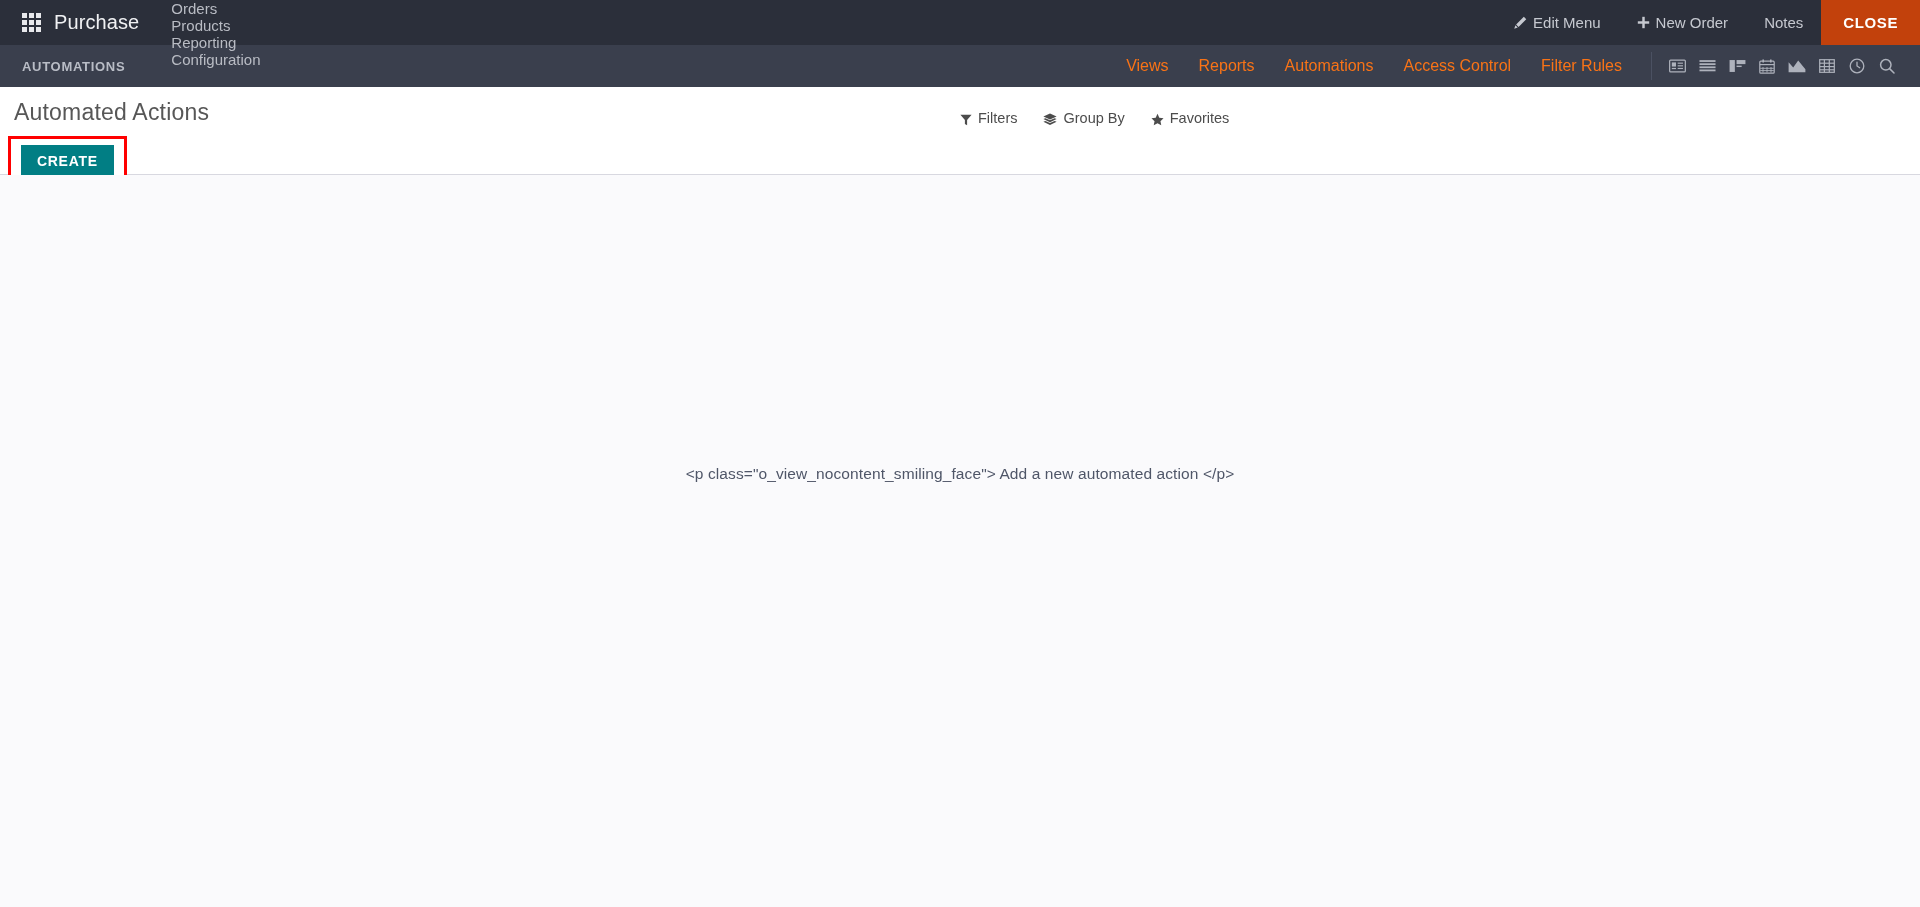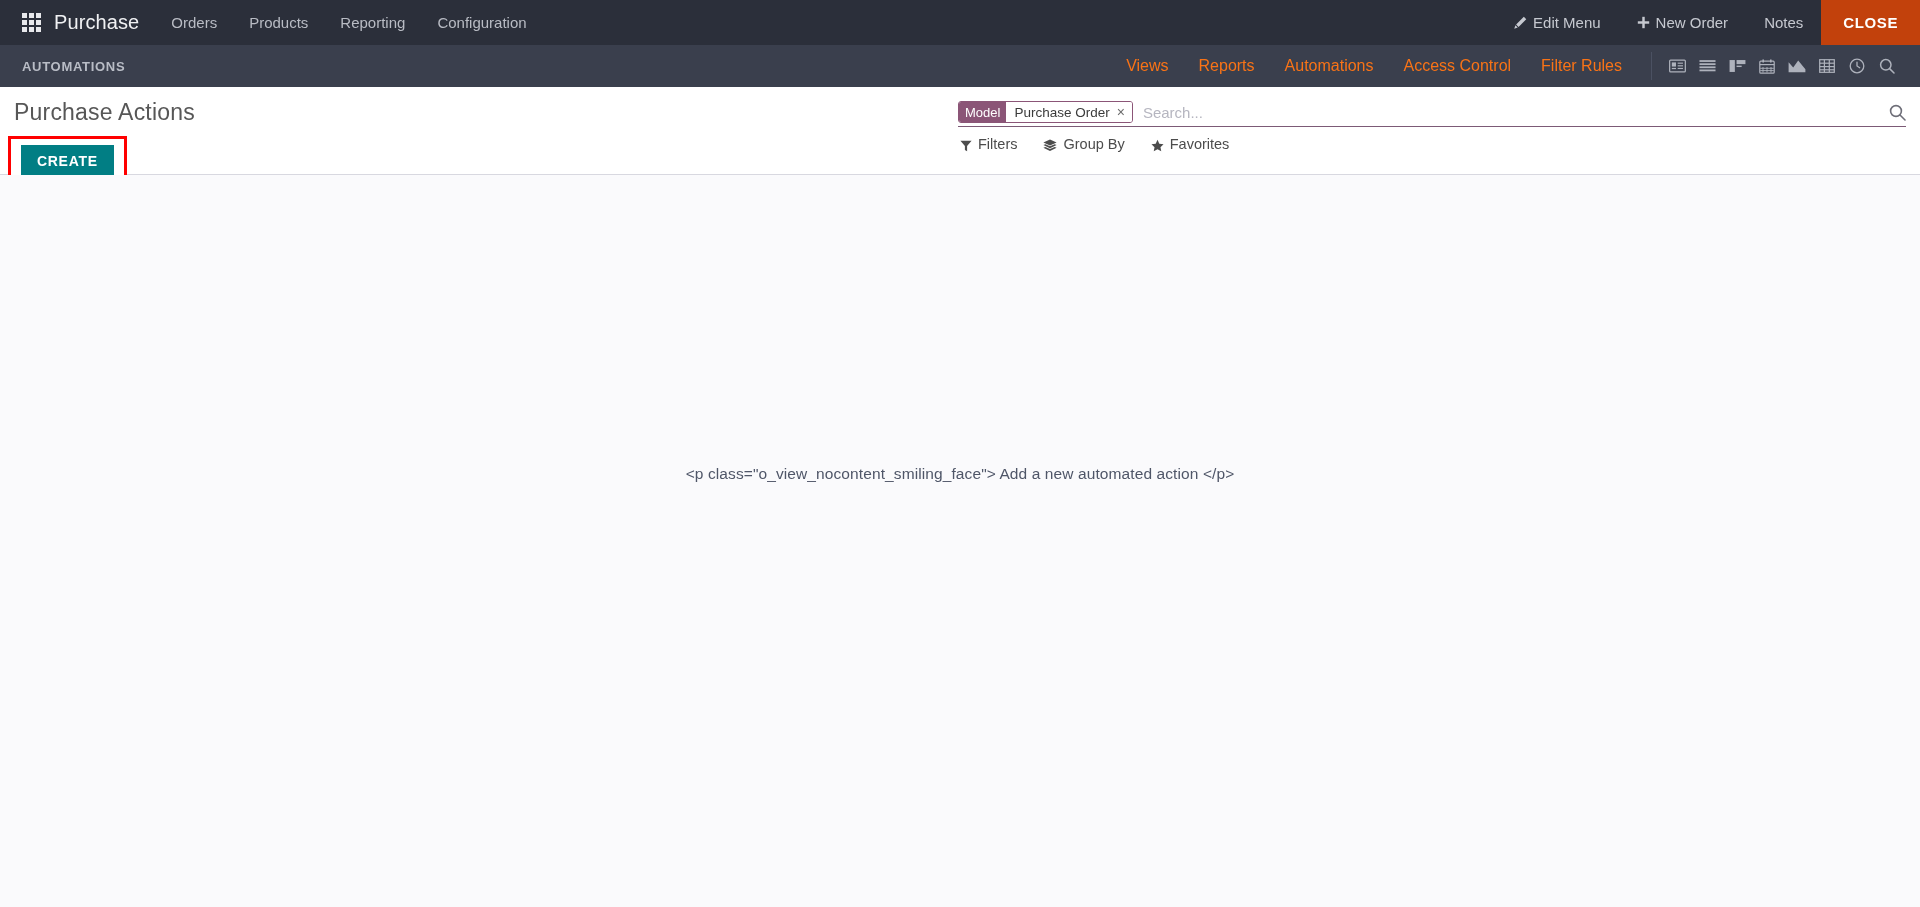--- a/index.html
+++ b/index.html
@@ -47,21 +47,21 @@
   .brand-title {
     display: flex;
     align-items: center;
     font-size: 20px;
     color: #f0f1f3;
     padding: 0 16px 0 0;
     cursor: pointer;
     letter-spacing: 0.1px;
   }
 
-  .nav-links { display: flex; align-items: stretch; }
+  .nav-links { display: flex; align-items: stretch; flex-direction: column; }
   .nav-link {
     display: flex;
     align-items: center;
     padding: 0 16px;
     color: #b9bcc4;
     font-size: 15px;
     cursor: pointer;
     white-space: nowrap;
   }
 
@@ -433,47 +433,28 @@
       <svg width="16" height="16" viewBox="0 0 16 16" fill="none" stroke="currentColor" stroke-width="1.5">
         <circle cx="6.8" cy="6.8" r="5.2"></circle>
         <line x1="10.6" y1="10.6" x2="15" y2="15" stroke-linecap="round"></line>
       </svg>
     </div>
   </div>
 </div>
 
 <div class="control-panel">
 
-  <div class="cp-title">Purchase Actions</div>
+  <div class="cp-title">Automated Actions</div>
 
   <div class="create-highlight">
     <button class="btn-create">CREATE</button>
   </div>
 
   <div class="cp-search">
 
-    <div class="search-row">
-
-      <div class="facet">
-        <span class="facet-label">Model</span>
-        <span class="facet-value">
-          <span>Purchase Order</span>
-          <span class="facet-x">×</span>
-        </span>
-      </div>
-
-      <input class="search-input" type="text" placeholder="Search..." style="">
-
-      <span class="search-magnifier">
-        <svg width="17" height="17" viewBox="0 0 17 17" fill="none" stroke="currentColor" stroke-width="1.6">
-          <circle cx="7" cy="7" r="5.4"></circle>
-          <line x1="11" y1="11" x2="16" y2="16" stroke-linecap="round"></line>
-        </svg>
-      </span>
-    </div>
 
     <div class="search-menus">
 
       <div class="search-menu">
         <span>
           <svg width="12" height="12" viewBox="0 0 12 12" fill="#4c4c4c">
             <path d="M0.4 0.8 H11.6 L7.1 6.1 V11.2 L4.9 9.9 V6.1 Z"></path>
           </svg>
         </span>
         <span>Filters</span>

